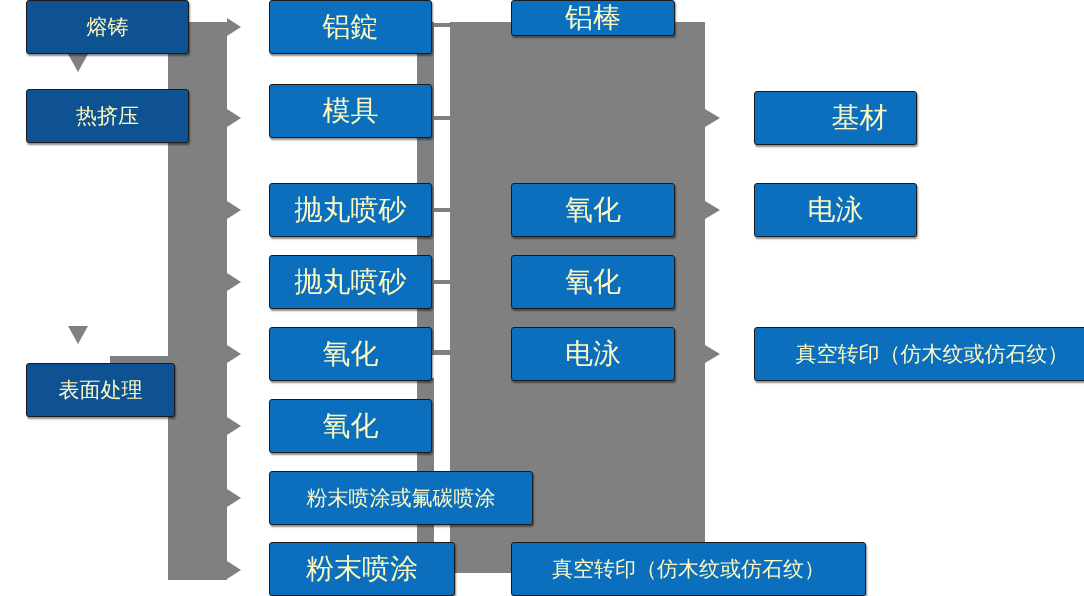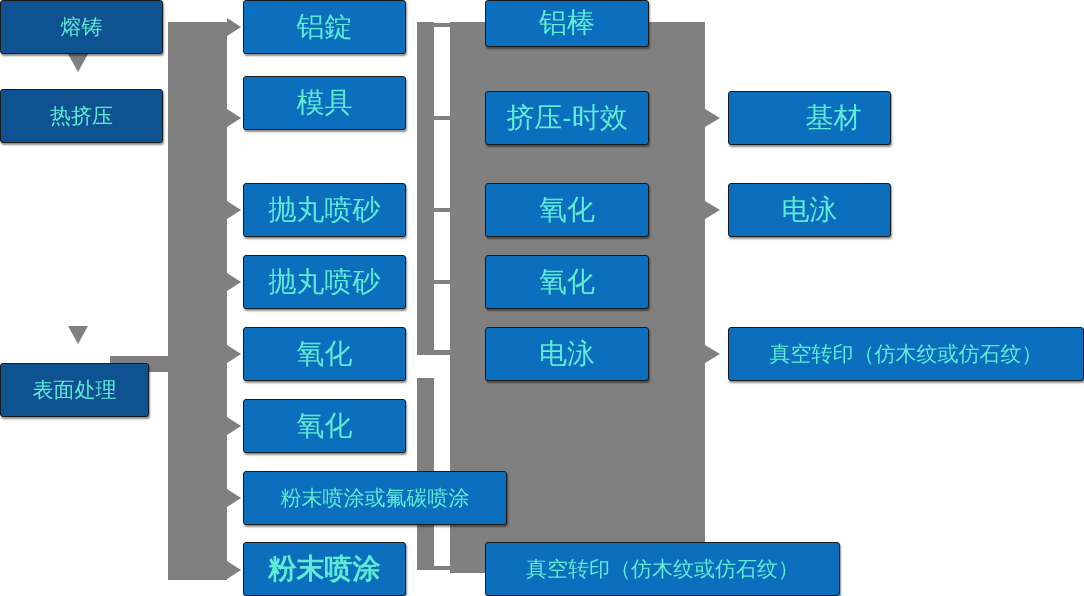--- a/index.html
+++ b/index.html
@@ -26,27 +26,28 @@
     pointer-events: none;
   }
 
   
   .node {
     position: absolute;
     box-sizing: border-box;
     display: flex;
     align-items: center;
     justify-content: center;
-    color: #5eead4;
+    color: #fef9c3;
     text-align: center;
     line-height: 1.1;
     white-space: nowrap;
     border: 1px solid #1a1a1a;
     border-radius: 3px;
     box-shadow: 1px 2px 2px rgba(0,0,0,0.45);
+    margin-left: 26px;
   }
   .node.dark {
     background: #0F5291;
     font-size: 21px;
   }
   .node.bright {
     background: #0B6FBE;
     font-size: 28px;
   }
   .node.wide {
@@ -107,21 +108,21 @@
   </div>
 
   <div class="node dark" style="left:0px; top:363px; width:149px; height:54px;">
     <span>表面处理</span>
   </div>
 
   <div class="node bright" style="left:243px; top:0px; width:163px; height:54px;">
     <span>铝錠</span>
   </div>
 
-  <div class="node bright" style="left:243px; top:76px; width:163px; height:54px;">
+  <div class="node bright" style="left:243px; top:84px; width:163px; height:54px;">
     <span>模具</span>
   </div>
 
   <div class="node bright" style="left:243px; top:183px; width:163px; height:54px;">
     <span>抛丸喷砂</span>
   </div>
 
   <div class="node bright" style="left:243px; top:255px; width:163px; height:54px;">
     <span>抛丸喷砂</span>
   </div>
@@ -131,31 +132,28 @@
   </div>
 
   <div class="node bright" style="left:243px; top:399px; width:163px; height:54px;">
     <span>氧化</span>
   </div>
 
   <div class="node bright wide" style="left:243px; top:471px; width:264px; height:54px;">
     <span>粉末喷涂或氟碳喷涂</span>
   </div>
 
-  <div class="node bright" style="left:243px; top:542px; width:163px; height:54px;font-weight:bold;">
+  <div class="node bright" style="left:243px; top:542px; width:186px; height:54px;">
     <span>粉末喷涂</span>
   </div>
 
-  <div class="node bright" style="left:485px; top:0px; width:164px; height:47px;">
+  <div class="node bright" style="left:485px; top:0px; width:164px; height:36px;">
     <span>铝棒</span>
   </div>
 
-  <div class="node bright" style="left:485px; top:91px; width:164px; height:54px;">
-    <span>挤压-时效</span>
-  </div>
 
   <div class="node bright" style="left:485px; top:183px; width:164px; height:54px;">
     <span>氧化</span>
   </div>
 
   <div class="node bright" style="left:485px; top:255px; width:164px; height:54px;">
     <span>氧化</span>
   </div>
 
   <div class="node bright" style="left:485px; top:327px; width:164px; height:54px;">

